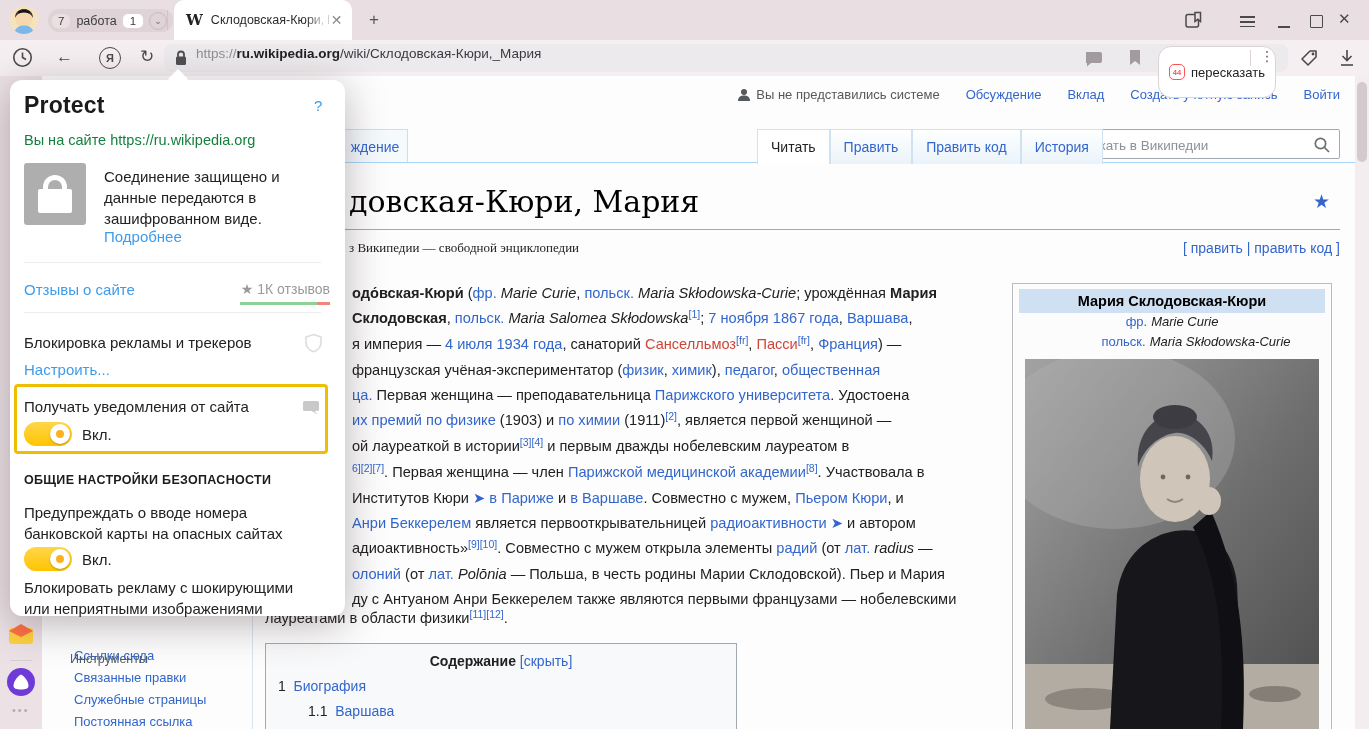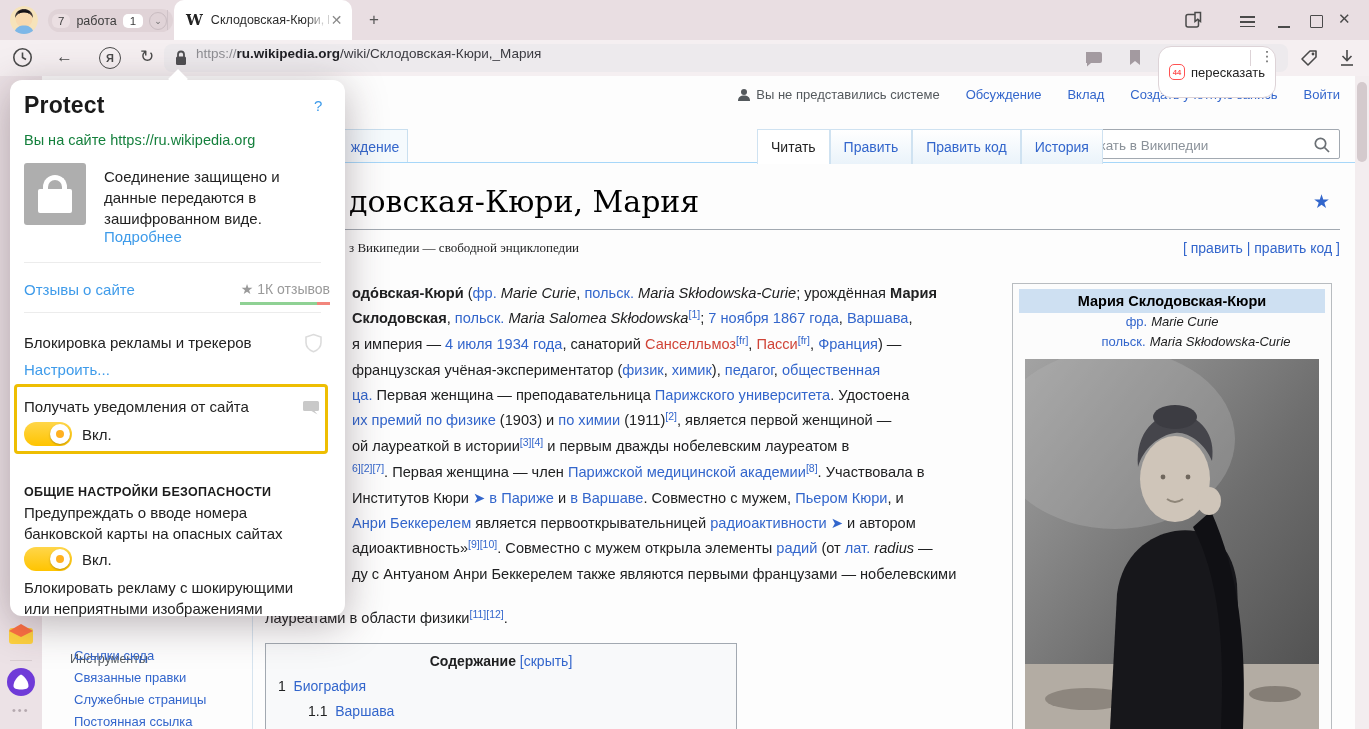--- a/index.html
+++ b/index.html
@@ -66,21 +66,21 @@
   .reviews{left:200px;top:281px;width:130px;text-align:right;font-size:14px;color:#9a9a9a;}
   .ratebar{left:240px;top:302px;width:90px;height:3px;display:flex;}
   .ratebar .g{width:77px;background:var(--rating_green);}
   .ratebar .r{width:13px;background:var(--rating_red);}
   .ptext{font-size:15px;color:#222;}
   .ybox{left:14px;top:384px;width:308px;height:64px;border:3px solid var(--highlight_border);border-radius:4px;}
   .toggle{width:48px;height:24px;border-radius:12px;background:linear-gradient(#ffd64a,#ffc400);}
   .toggle .knob{position:absolute;left:26px;top:2px;width:20px;height:20px;border-radius:50%;background:#fff;
         box-shadow:0 1px 2px rgba(0,0,0,.25);display:flex;align-items:center;justify-content:center;}
   .toggle .knob i{width:8px;height:8px;border-radius:50%;background:#ffb020;}
-  .psechead{left:24px;top:485px;font-size:12.5px;font-weight:bold;color:#1c1c1c;letter-spacing:.3px;}
+  .psechead{left:24px;top:473px;font-size:12.5px;font-weight:bold;color:#1c1c1c;letter-spacing:.3px;}
   .pwrap{width:285px;line-height:21px;}
   
   .wikipage{left:42px;top:76px;width:1313px;height:653px;background:#fdfdfd;}
   .scrolltrack{left:1355px;top:76px;width:14px;height:653px;background:#f3edef;}
   .scrollthumb{left:1357px;top:82px;width:10px;height:80px;background:#d4cacd;border-radius:5px;}
   .personal{right:29px;top:87px;display:flex;gap:26px;align-items:center;font-size:13px;}
   .personal .notice{color:#54595d;display:flex;align-items:center;gap:5px;}
   .wl{color:var(--wiki_link);text-decoration:none;}
   .tabpartial{left:342px;top:129px;width:64px;height:33px;background:#f5fafd;border:1px solid #c9dfef;border-bottom:none;
        display:flex;align-items:center;justify-content:center;font-size:14px;color:var(--wiki_link);}
@@ -167,20 +167,21 @@
       <div class="tline"><span class="b">Склодовская</span><span>, </span><span class="l">польск.</span><span> </span><span class="i">Maria Salomea Skłodowska</span><span class="sup">[1]</span><span>; </span><span class="l">7 ноября</span><span> </span><span class="l">1867 года</span><span>, </span><span class="l">Варшава</span><span>,</span></div>
       <div class="tline"><span>я империя — </span><span class="l">4 июля</span><span> </span><span class="l">1934 года</span><span>, санаторий </span><span class="r">Санселльмоз</span><span class="sup">[fr]</span><span>, </span><span class="r">Пасси</span><span class="sup">[fr]</span><span>, </span><span class="l">Франция</span><span>) —</span></div>
       <div class="tline"><span>французская учёная-экспериментатор (</span><span class="l">физик</span><span>, </span><span class="l">химик</span><span>), </span><span class="l">педагог</span><span>, </span><span class="l">общественная</span></div>
       <div class="tline"><span class="l">ца.</span><span> Первая женщина — преподавательница </span><span class="l">Парижского университета</span><span>. Удостоена</span></div>
       <div class="tline"><span class="l">их премий по физике</span><span> (1903) и </span><span class="l">по химии</span><span> (1911)</span><span class="sup">[2]</span><span>, является первой женщиной —</span></div>
       <div class="tline"><span>ой лауреаткой в истории</span><span class="sup">[3][4]</span><span> и первым дважды нобелевским лауреатом в</span></div>
       <div class="tline"><span class="sup">6][2][7]</span><span>. Первая женщина — член </span><span class="l">Парижской медицинской академии</span><span class="sup">[8]</span><span>. Участвовала в</span></div>
       <div class="tline"><span>Институтов Кюри </span><span class="l">➤ в Париже</span><span> и </span><span class="l">в Варшаве</span><span>. Совместно с мужем, </span><span class="l">Пьером Кюри</span><span>, и</span></div>
       <div class="tline"><span class="l">Анри Беккерелем</span><span> является первооткрывательницей </span><span class="l">радиоактивности ➤</span><span> и автором</span></div>
       <div class="tline"><span>адиоактивность»</span><span class="sup">[9][10]</span><span>. Совместно с мужем открыла элементы </span><span class="l">радий</span><span> (от </span><span class="l">лат.</span><span> </span><span class="i">radius</span><span> —</span></div>
+      <div class="tline"><span class="l">олоний</span><span> (от </span><span class="l">лат.</span><span> </span><span class="i">Polōnia</span><span> — Польша, в честь родины Марии Склодовской). Пьер и Мария</span></div>
       <div class="tline"><span>ду с Антуаном Анри Беккерелем также являются первыми французами — нобелевскими</span></div>
     </div>
   <div class="abs para" style="left:265px;top:606px;">
       <div class="tline"><span>лауреатами в области физики</span><span class="sup">[11][12]</span><span>.</span></div>
     </div>
 
   <div class="abs toc">
     <div class="toctitle">
       <b>Содержание</b>
       <span class="wl">[скрыть]</span>

